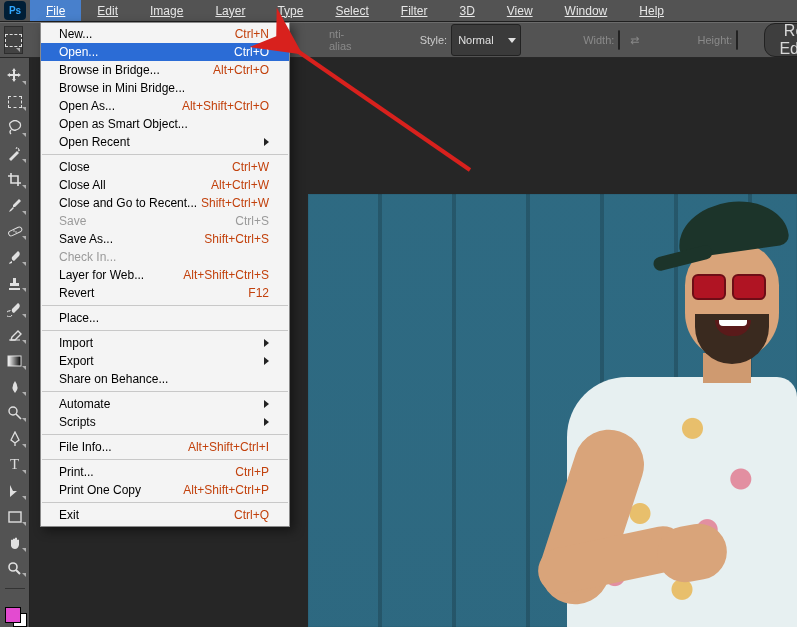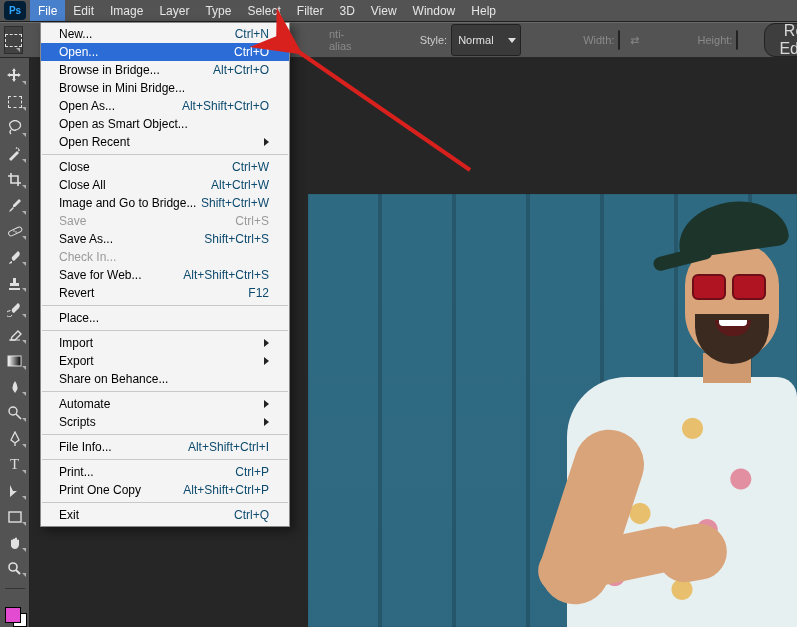--- a/index.html
+++ b/index.html
@@ -16,23 +16,24 @@
     font-size: 12px;
     border-bottom: 1px solid #1f1f1f;
   }
   .ps-logo {
     width: 22px; height: 19px; margin: 1px 4px 0 2px;
     background: #001e36; border-radius: 4px;
     display: flex; align-items: center; justify-content: center;
     font-weight: bold; font-size: 10px; color: #31a8ff;
   }
   .menu-item {
-    padding: 0 8px;
+    padding: 0 16px;
     display: flex; align-items: center;
     cursor: default;
+    text-decoration: underline;
   }
   .menu-item.active {
     background: #7aa6da; 
     background: #4a7fc9;
     background: #3f75c2;
     color: #ffffff;
   }
   .menu-item.active { background:#3f6fb3; }
   .menu-item.active { background:#4f7fc7; }
   .menu-item.active { background:#0a2a5a; } 
@@ -205,21 +206,21 @@
   .dd-row {
     display:flex; justify-content:space-between; align-items:center;
     height:18px; padding:0 20px 0 18px;
     white-space:nowrap;
   }
   .dd-row.has-sub::after {
     content:""; width:0;height:0;
     border-top:4px solid transparent; border-bottom:4px solid transparent; border-left:5px solid #222;
     margin-left:auto;
   }
-  .dd-row .shortcut { color:#0c4a6e; }
+  .dd-row .shortcut { color:#c2410c; }
   .dd-row.disabled { color:#9a9a9a; }
   .dd-row.disabled .shortcut { color:#9a9a9a; }
   .dd-row.hover { background:#1e66c8; color:#fff; }
   .dd-row.hover .shortcut { color:#fff; }
   .dd-row.hover { background:#2f6fd0; }
   .dd-row.hover { background:#1a5fc4;gap:13px; }
   .dd-row.hover { background:#2a6ed8; }
   .dd-row.hover { background:#1e5fc8; }
   .dd-row.hover { background:#2f6fd0; color:#fff; }
   .dd-row.hover { background:#1d5ec7; }
@@ -471,36 +472,36 @@
     <div class="dd-sep"></div>
     <div class="dd-row">
       <span>Close</span>
       <span class="shortcut">Ctrl+W</span>
     </div>
     <div class="dd-row">
       <span>Close All</span>
       <span class="shortcut">Alt+Ctrl+W</span>
     </div>
     <div class="dd-row">
-      <span>Image and Go to Bridge...</span>
+      <span>Close and Go to Recent...</span>
       <span class="shortcut">Shift+Ctrl+W</span>
     </div>
     <div class="dd-row disabled">
       <span>Save</span>
       <span class="shortcut">Ctrl+S</span>
     </div>
     <div class="dd-row">
       <span>Save As...</span>
       <span class="shortcut">Shift+Ctrl+S</span>
     </div>
     <div class="dd-row disabled">
       <span>Check In...</span>
     </div>
     <div class="dd-row">
-      <span>Save for Web...</span>
+      <span>Layer for Web...</span>
       <span class="shortcut">Alt+Shift+Ctrl+S</span>
     </div>
     <div class="dd-row">
       <span>Revert</span>
       <span class="shortcut">F12</span>
     </div>
     <div class="dd-sep"></div>
     <div class="dd-row">
       <span>Place...</span>
     </div>

